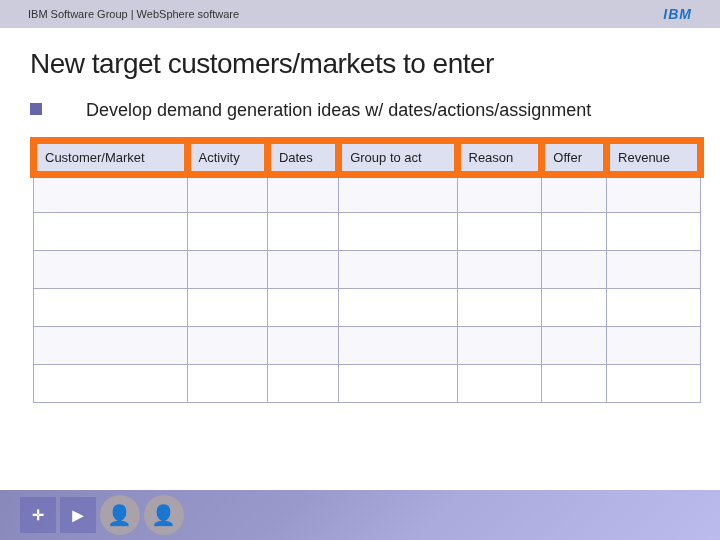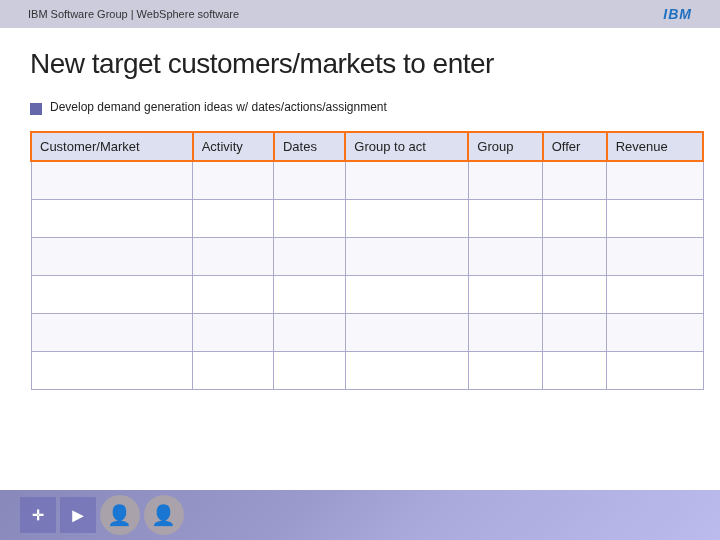--- a/index.html
+++ b/index.html
@@ -59,37 +59,38 @@
     #bullet-square {
       width: 12px;
       height: 12px;
       background: #6666aa;
       flex-shrink: 0;
       margin-top: 3px;
       margin-right: 8px;
     }
 
     #subtitle-text {
-      font-size: 12px;
+      font-size: 18px;
       color: #222;
+      margin-left: 36px;
     }
 
     
     #table-container {
       width: 100%;
     }
 
     table {
       border-collapse: collapse;
       width: 100%;
     }
 
     thead tr th {
       background: #dde0f0;
-      border: 2px solid #f97316;
+      border: 7px solid #f97316;
       padding: 6px 8px;
       font-size: 13px;
       font-weight: normal;
       color: #222;
       text-align: left;
     }
 
     tbody tr td {
       border: 1px solid #aaaacc;
       height: 38px;
@@ -162,21 +163,21 @@
   </div>
 
   <div id="table-container">
     <table>
       <thead>
         <tr>
           <th>Customer/Market</th>
           <th>Activity</th>
           <th>Dates</th>
           <th>Group to act</th>
-          <th>Group</th>
+          <th>Reason</th>
           <th>Offer</th>
           <th>Revenue</th>
         </tr>
       </thead>
       <tbody id="table-body">
         <tr>
           <td></td>
           <td></td>
           <td></td>
           <td></td>

